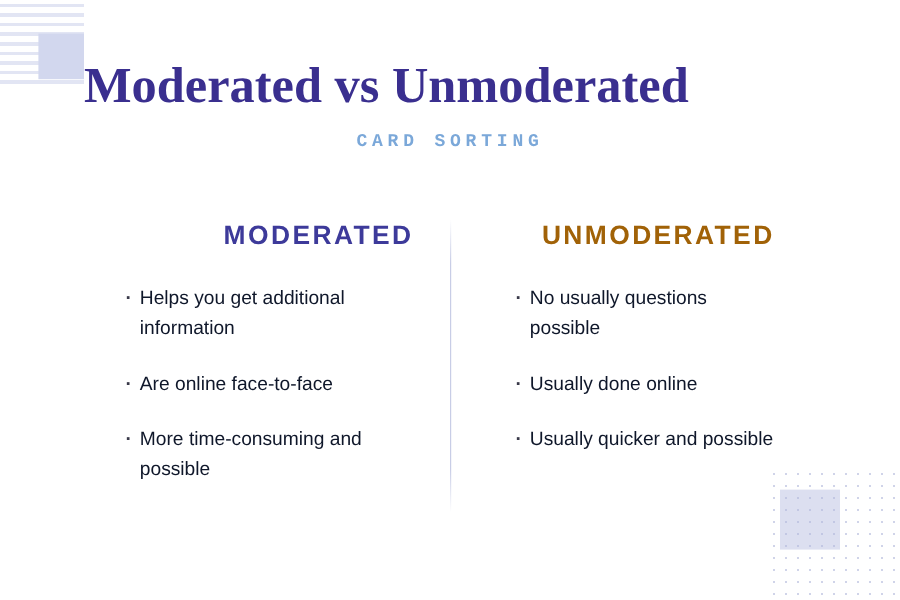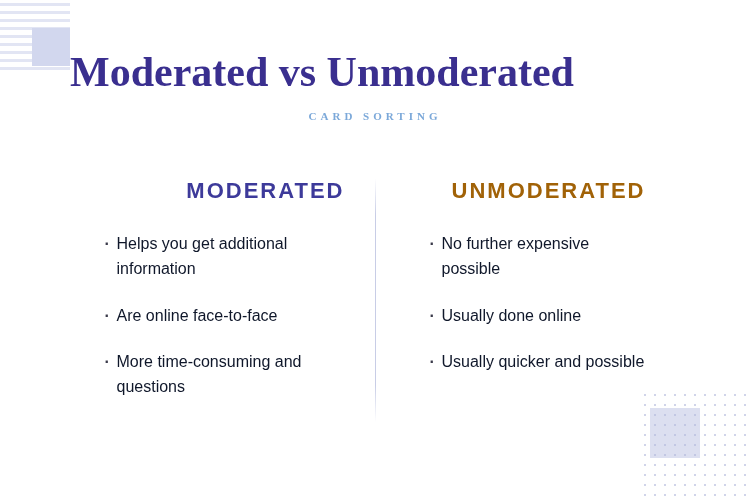--- a/index.html
+++ b/index.html
@@ -61,22 +61,22 @@
 }
 .title {
   font-family: Georgia, 'Times New Roman', serif;
   font-size: 42px;
   font-weight: bold;
   color: #3a2f8f;
   text-align: left;
   margin-bottom: 14px;
 }
 .subtitle {
-  font-family: Liberation Serif, serif;
-  font-size: 11px;
+  font-family: Liberation Mono, monospace;
+  font-size: 15px;
   font-weight: 600;
   letter-spacing: 4px;
   color: #7ba8d9;
   text-align: center;
   margin-bottom: 56px;
 }
 .columns {
   display: flex;
   justify-content: center;
   gap: 0;
@@ -134,28 +134,28 @@
 <div class="container">
   <h1 class="title">Moderated vs Unmoderated</h1>
   <div class="subtitle">CARD SORTING</div>
 
   <div class="columns">
     <div class="col col-left">
       <div class="col-heading">MODERATED</div>
       <ul class="bullet-list">
         <li>Helps you get additional information</li>
         <li>Are online face-to-face</li>
-        <li>More time-consuming and questions</li>
+        <li>More time-consuming and possible</li>
       </ul>
     </div>
 
     <div class="divider"></div>
 
     <div class="col col-right">
       <div class="col-heading">UNMODERATED</div>
       <ul class="bullet-list">
-        <li>No further expensive possible</li>
+        <li>No usually questions possible</li>
         <li>Usually done online</li>
         <li>Usually quicker and possible</li>
       </ul>
     </div>
   </div>
 </div>
 
 </body></html>

